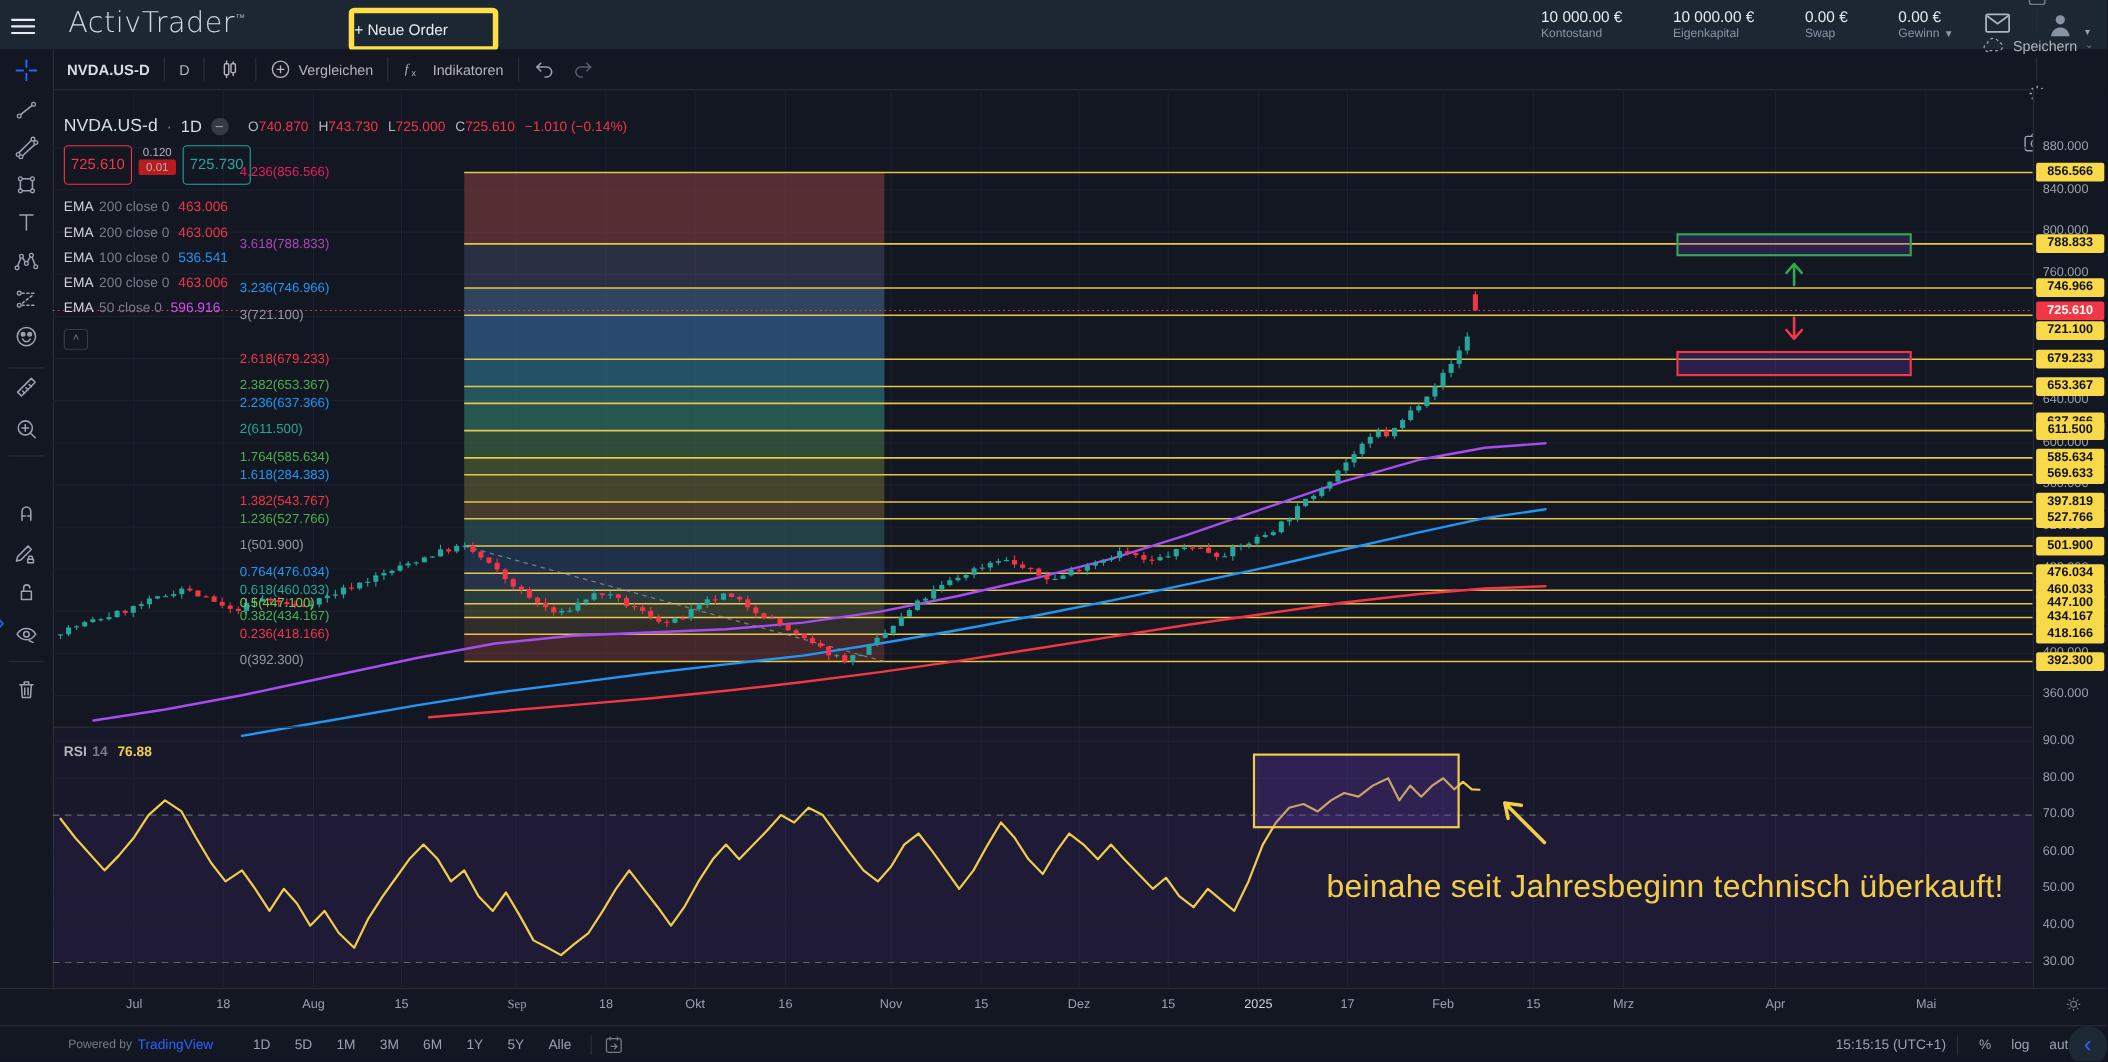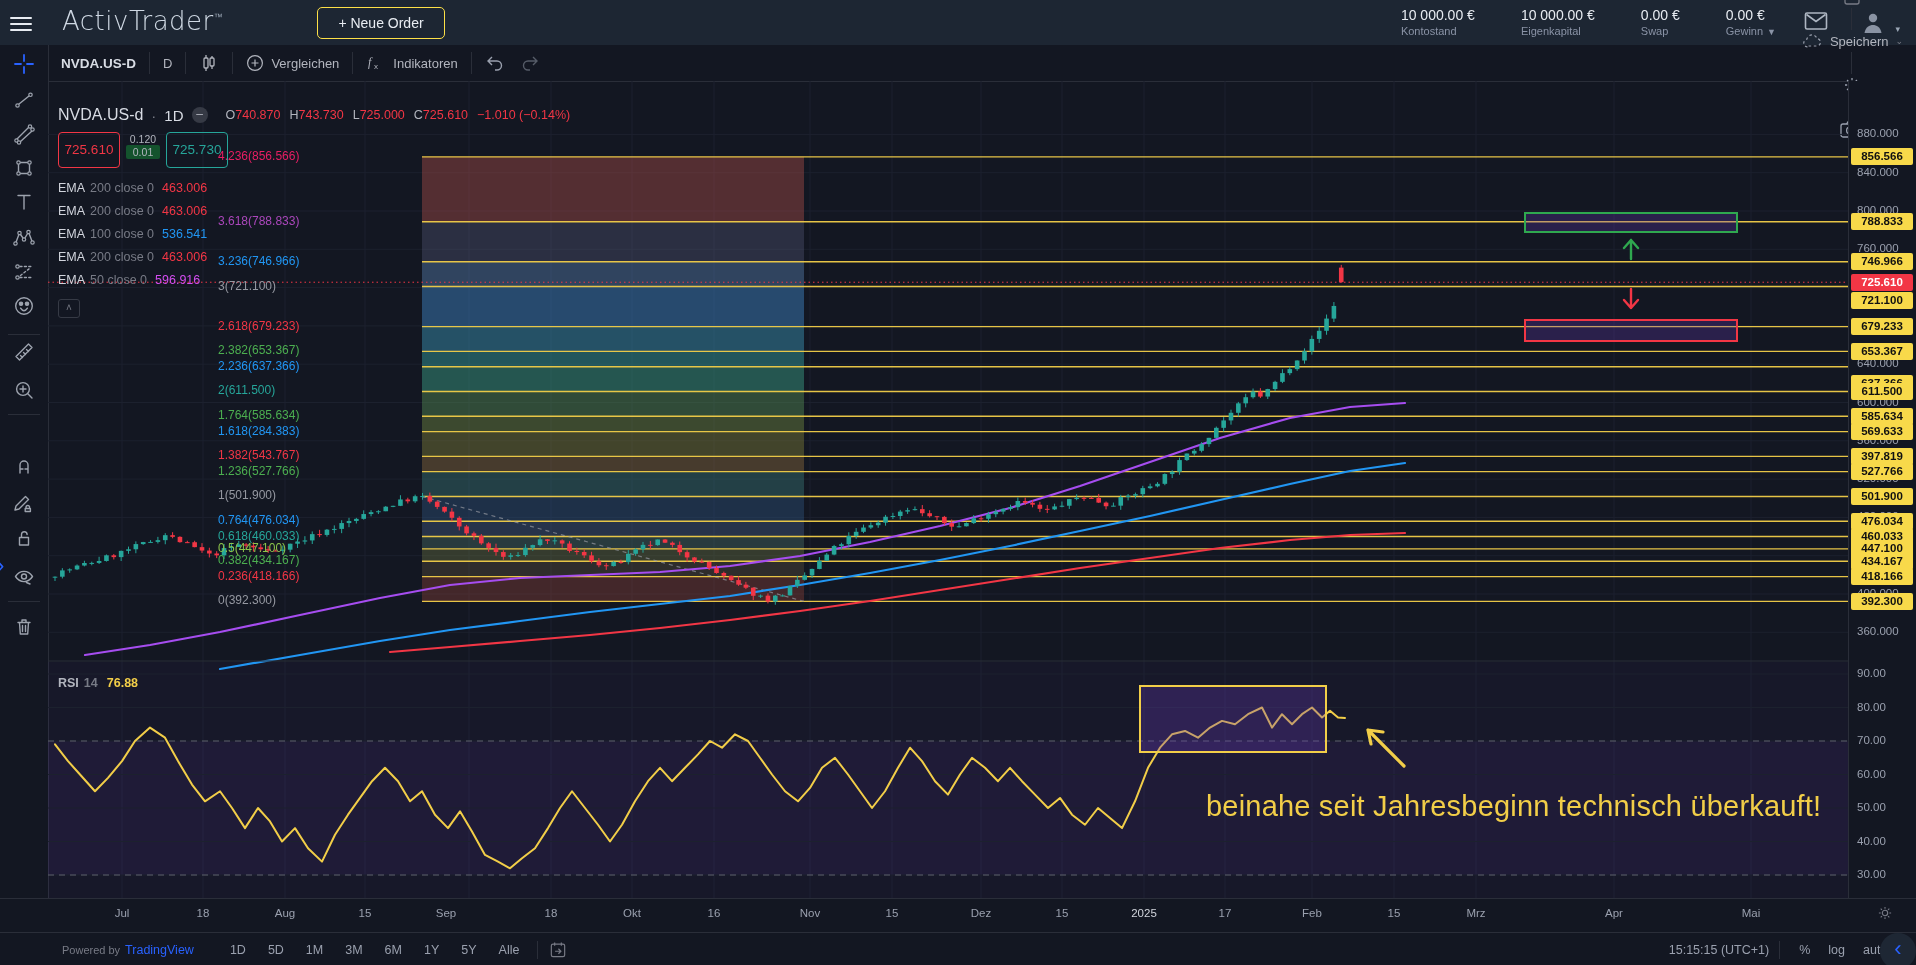--- a/index.html
+++ b/index.html
@@ -4,22 +4,22 @@
 <style>
   html,body{margin:0;padding:0;background:#131722;width:1916px;height:965px;overflow:hidden;
     font-family:"Liberation Sans",sans-serif;-webkit-font-smoothing:antialiased;}
   #app{position:relative;width:1916px;height:965px;background:#131722;color:#b2b5be;overflow:hidden;}
   
   #header{position:absolute;left:0;top:0;width:1916px;height:45px;background:#1d2633;border-bottom:1px solid #121722;}
   #hamburger{position:absolute;left:10px;top:13px;width:22px;height:18px;cursor:pointer;}
   #hamburger div{height:2.5px;background:#e8ecf2;margin:3.5px 0;border-radius:1px;}
   #logo{position:absolute;left:62px;top:6px;font-size:26px;font-weight:300;color:#cfd8e3;letter-spacing:.5px;font-family:"DejaVu Sans",sans-serif;}
   #logo sup{font-size:9px;color:#9aa6b5;}
-  #new-order{position:absolute;left:317px;top:7px;width:126px;height:30px;border:1px solid #fde047;border-radius:5px;
-    background:transparent;color:#e8ecf2;font-size:14px;line-height:30px;text-align:center;cursor:pointer;}
+  #new-order{position:absolute;left:317px;top:7px;width:126px;height:30px;border:5px solid #fde047;border-radius:5px;
+    background:transparent;color:#e8ecf2;font-size:14px;line-height:30px;cursor:pointer;}
   #stats{position:absolute;right:140px;top:7px;display:flex;gap:46px;}
   .stat .v{font-size:14px;color:#e8ecf2;}
   .stat .l{font-size:11px;color:#8a93a6;margin-top:2px;}
   .stat .l .caret{font-size:9px;color:#8a93a6;margin-left:4px;}
   #mail-btn{position:absolute;right:88px;top:11px;cursor:pointer;}
   #avatar-btn{position:absolute;right:30px;top:9px;cursor:pointer;}
   #avatar-caret{position:absolute;right:16px;top:24px;font-size:9px;color:#9aa6b5;}
   
   #chart-toolbar{position:absolute;left:48px;top:45px;width:1868px;height:36px;background:#131722;border-bottom:1px solid #2a2e39;display:flex;align-items:center;}
   .tb-item{display:flex;align-items:center;gap:7px;padding:0 13px;height:22px;color:#b2b5be;font-size:13px;cursor:pointer;white-space:nowrap;}
@@ -40,21 +40,21 @@
   #legend-title-row .dot{color:#787b86;font-size:15px;}
   #collapse-circle{width:16px;height:16px;border-radius:50%;background:#363a45;color:#b2b5be;font-size:12px;line-height:14px;text-align:center;cursor:pointer;}
   #ohlc{display:inline-flex;gap:9px;margin-left:10px;font-size:12.5px;}
   #ohlc span b{font-weight:normal;color:#b2b5be;}
   #quote-row{display:flex;align-items:stretch;margin-top:8px;height:36px;}
   .px-box{border:1px solid;border-radius:4px;width:60px;text-align:center;font-size:13.5px;line-height:34px;}
   #bid-box{border-color:#f23645;color:#f23645;}
   #ask-box{border-color:#26a69a;color:#26a69a;}
   #spread{width:42px;display:flex;flex-direction:column;align-items:center;justify-content:space-between;padding:0 2px;}
   #spread .sp-top{font-size:10.5px;color:#b2b5be;margin-top:1px;}
-  #spread .sp-bot{font-size:10.5px;color:#b2b5be;background:#14532d;border-radius:2px;padding:1px 7px;margin-bottom:18px;}
+  #spread .sp-bot{font-size:10.5px;color:#b2b5be;background:#b91c1c;border-radius:2px;padding:1px 7px;margin-bottom:18px;}
   #ind-rows{margin-top:9px;}
   .ind-row{font-size:12.5px;height:23px;line-height:23px;color:#d1d4dc;}
   .ind-row .p{color:#787b86;margin-left:5px;}
   .ind-row .v{margin-left:8px;}
   #legend-caret{width:20px;height:17px;border:1px solid #363a45;border-radius:3px;color:#787b86;font-size:10px;text-align:center;line-height:15px;margin-top:7px;cursor:pointer;}
   
   .fib-label{position:absolute;width:200px;text-align:left;font-size:12px;left:218px;}
   
   #price-axis{position:absolute;left:1848px;top:81px;width:68px;height:817px;border-left:1px solid #2a2e39;background:#131722;}
   .axis-label{position:absolute;left:8px;font-size:11.5px;color:#9aa0ae;}
@@ -872,21 +872,21 @@
           <circle cx="10" cy="10" r="3" fill="none" stroke="#787b86" stroke-width="1.2"></circle>
           <g stroke="#787b86" stroke-width="1.2">
             <path d="M10 3.2v2M10 14.8v2M3.2 10h2M14.8 10h2M5.2 5.2l1.4 1.4M13.4 13.4l1.4 1.4M14.8 5.2l-1.4 1.4M6.6 13.4l-1.4 1.4"></path>
           </g>
         </svg>
     </div>
   <div class="time-tick" style="left: 122px;">Jul</div>
       <div class="time-tick" style="left: 203px;">18</div>
       <div class="time-tick" style="left: 285px;">Aug</div>
       <div class="time-tick" style="left: 365px;">15</div>
-      <div class="time-tick" style="left: 446px;">Sep</div>
+      <div class="time-tick" style="left: 470px; font-family: Liberation Serif, serif;">Sep</div>
       <div class="time-tick" style="left: 551px;">18</div>
       <div class="time-tick" style="left: 632px;">Okt</div>
       <div class="time-tick" style="left: 714px;">16</div>
       <div class="time-tick" style="left: 810px;">Nov</div>
       <div class="time-tick" style="left: 892px;">15</div>
       <div class="time-tick" style="left: 981px;">Dez</div>
       <div class="time-tick" style="left: 1062px;">15</div>
       <div class="time-tick major" style="left: 1144px;">2025</div>
       <div class="time-tick" style="left: 1225px;">17</div>
       <div class="time-tick" style="left: 1312px;">Feb</div>

